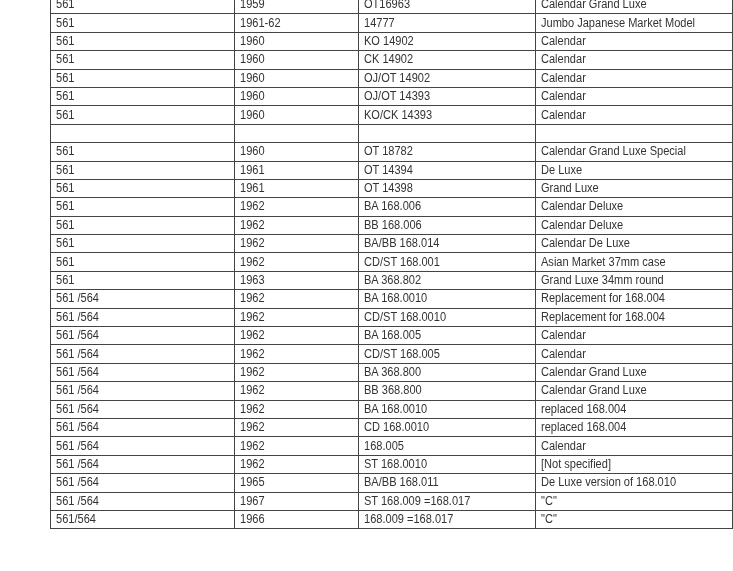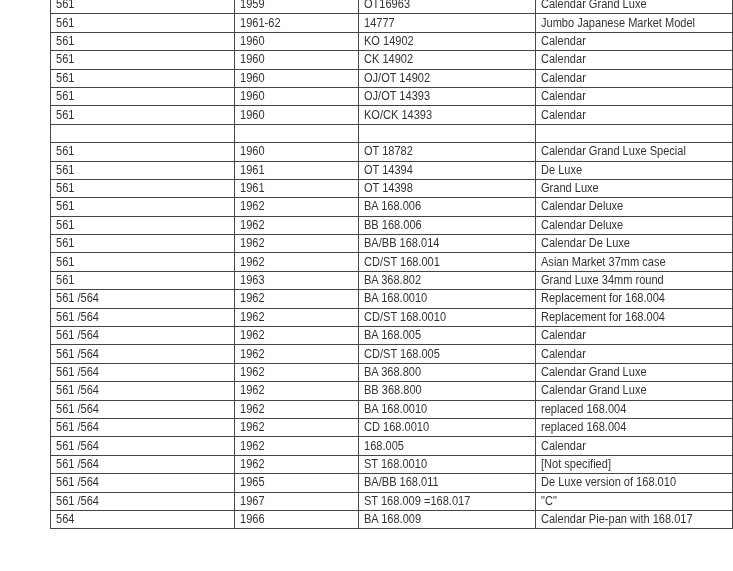--- a/index.html
+++ b/index.html
@@ -191,20 +191,20 @@
           <td><span class="txt">BA/BB 168.011</span></td>
           <td><span class="txt">De Luxe version of 168.010</span></td>
         </tr>
         <tr>
           <td><span class="txt">561 /564</span></td>
           <td><span class="txt">1967</span></td>
           <td><span class="txt">ST 168.009 =168.017</span></td>
           <td><span class="txt">"C"</span></td>
         </tr>
         <tr>
-          <td><span class="txt">564</span></td>
+          <td><span class="txt">561/564</span></td>
           <td><span class="txt">1966</span></td>
-          <td><span class="txt">BA 168.009</span></td>
-          <td><span class="txt">Calendar Pie-pan with 168.017</span></td>
+          <td><span class="txt">168.009 =168.017</span></td>
+          <td><span class="txt">"C"</span></td>
         </tr>
       </tbody>
   </table>
 </div>
 
 </body></html>

